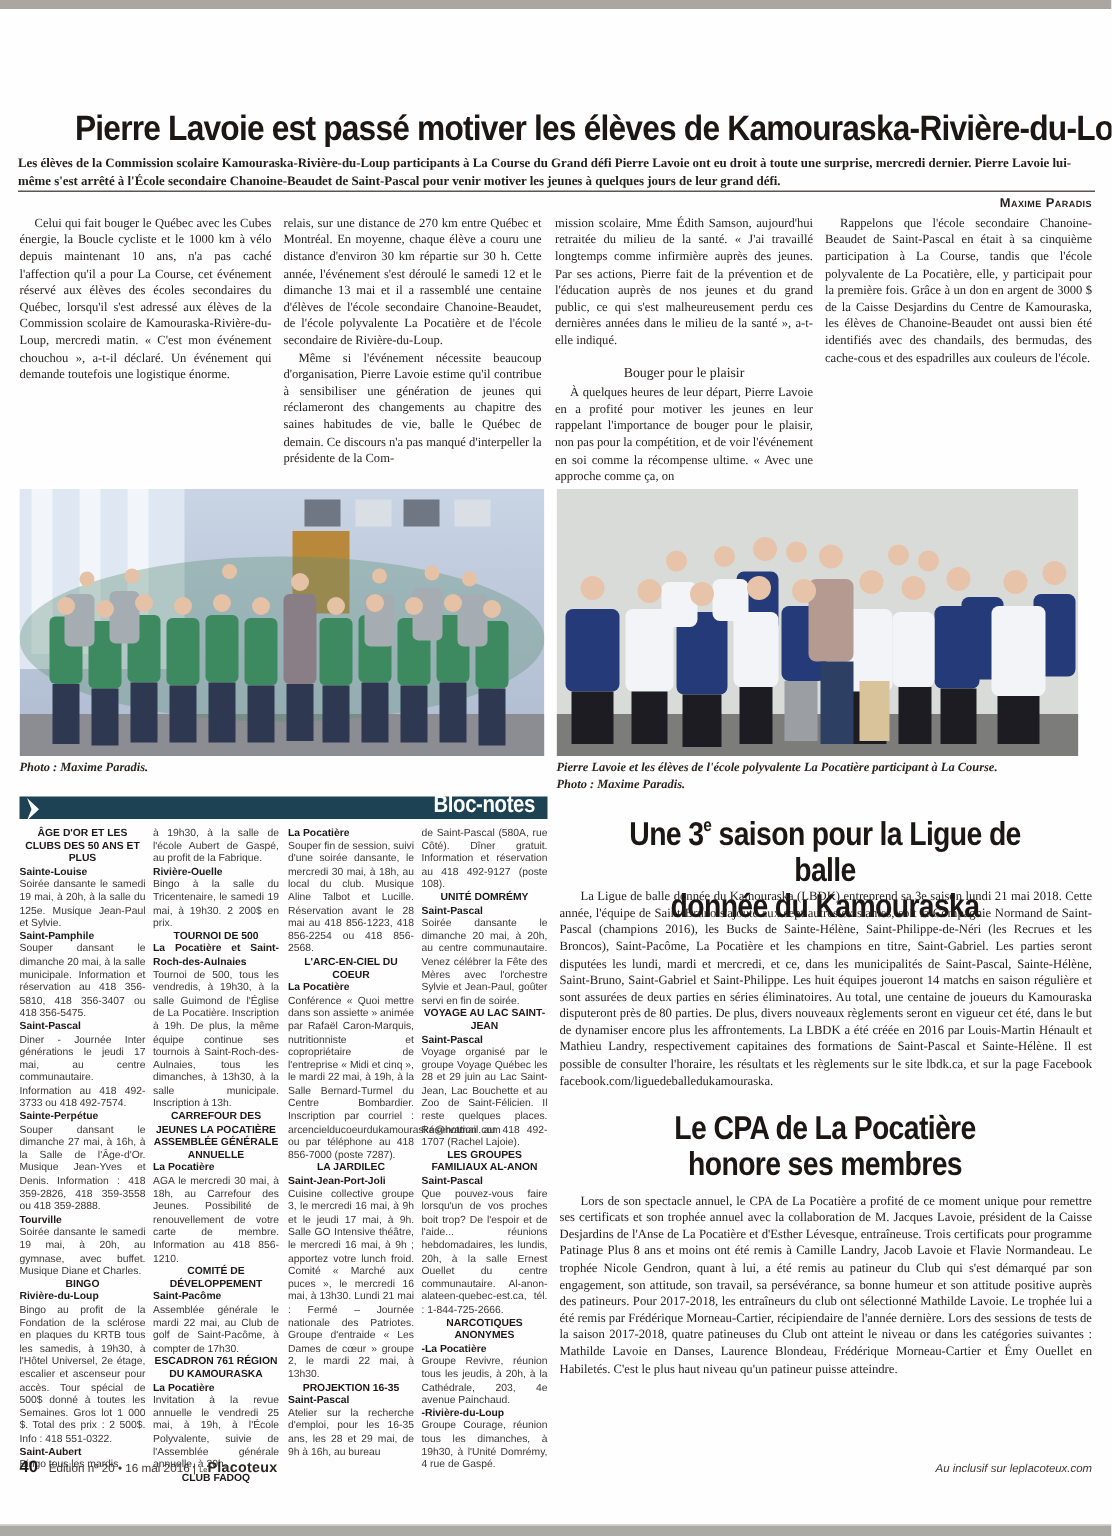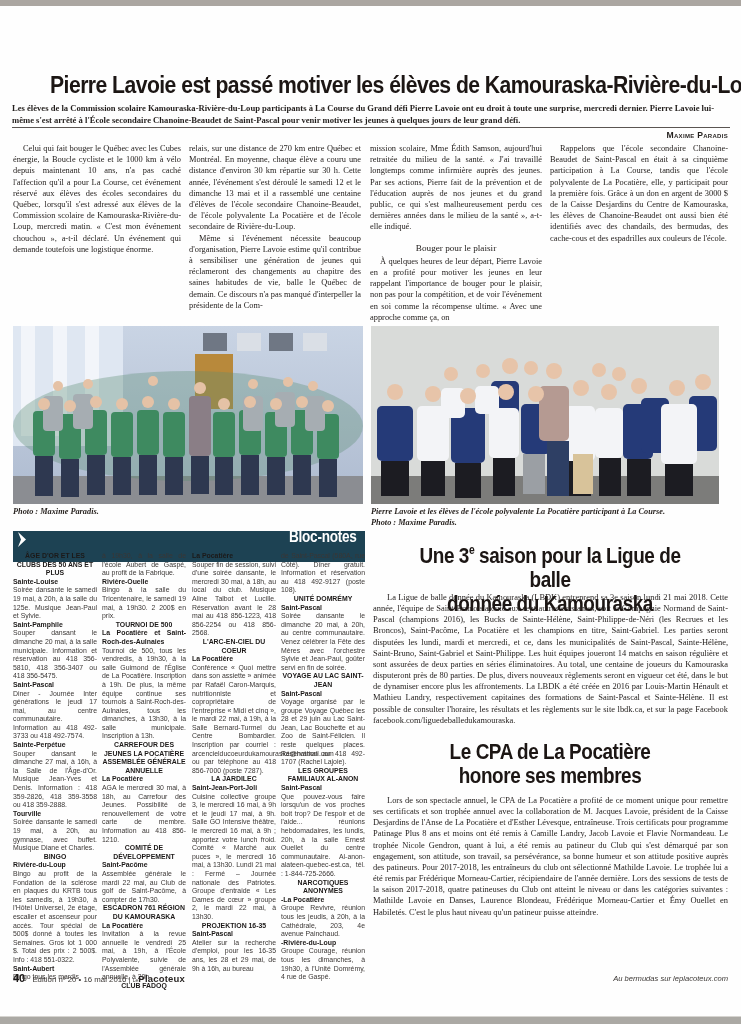--- a/index.html
+++ b/index.html
@@ -23,21 +23,21 @@
     text-align: justify; color: #262220; }
   .col p { text-indent: 10px; }
   .col p + p { margin-top: 0; }
   .sub-head { text-align: center; font-weight: normal; font-size: 9.2px; margin: 10px 0 2px; text-indent: 0 !important; }
 
   .photo { position: absolute; overflow: hidden; }
   .photo svg { display: block; width: 100%; height: 100%; }
   .caption { position: absolute; font-family: "Liberation Serif", serif; font-style: italic; font-weight: bold;
     font-size: 8.3px; line-height: 11px; color: #2a2522; white-space: nowrap; }
 
-  .bloc-header { position: absolute; left: 13px; top: 531px; width: 352px; height: 31px; background: #1d4253; }
+  .bloc-header { position: absolute; left: 13px; top: 531px; width: 352px; height: 15px; background: #1d4253; }
   .bloc-chevron { position: absolute; left: 4px; top: 1px; width: 10px; height: 15px; }
   .bloc-title { position: absolute; right: 8px; top: -3px; font-family: "Liberation Sans", sans-serif; font-weight: bold;
     font-size: 16px; color: #ffffff; letter-spacing: -0.3px; transform: scaleX(0.85); transform-origin: right center; }
 
   .bcol { position: absolute; top: 552px; width: 84px; font-family: "Liberation Sans", sans-serif; font-size: 6.9px;
     line-height: 8.6px; color: #3a3634; text-align: justify; }
   .bcol .sec { font-weight: bold; text-align: center; color: #1c1918; font-size: 6.9px; text-transform: uppercase; }
   .bcol .loc { font-weight: bold; color: #1c1918; }
   .bcol .txt { margin-bottom: 0; }
 
@@ -315,16 +315,16 @@
 </div>
 <div class="wide" style="left:373px; top:795px; width:355px;">
   <p>Lors de son spectacle annuel, le CPA de La Pocatière a profité de ce moment unique pour remettre ses certificats et son trophée annuel avec la collaboration de M. Jacques Lavoie, président de la Caisse Desjardins de l'Anse de La Pocatière et d'Esther Lévesque, entraîneuse. Trois certificats pour programme Patinage Plus 8 ans et moins ont été remis à Camille Landry, Jacob Lavoie et Flavie Normandeau. Le trophée Nicole Gendron, quant à lui, a été remis au patineur du Club qui s'est démarqué par son engagement, son attitude, son travail, sa persévérance, sa bonne humeur et son attitude positive auprès des patineurs. Pour 2017-2018, les entraîneurs du club ont sélectionné Mathilde Lavoie. Le trophée lui a été remis par Frédérique Morneau-Cartier, récipiendaire de l'année dernière. Lors des sessions de tests de la saison 2017-2018, quatre patineuses du Club ont atteint le niveau or dans les catégories suivantes : Mathilde Lavoie en Danses, Laurence Blondeau, Frédérique Morneau-Cartier et Émy Ouellet en Habiletés. C'est le plus haut niveau qu'un patineur puisse atteindre.</p>
 </div>
 
 <div class="footer-left">
   <span class="page">40</span>
   <span>Édition nº 20 • 16 mai 2016 |</span>
   <span style="font-size:5px;">Le</span><span class="logo">Placoteux</span>
 </div>
-<div class="footer-right">Au bermudas sur leplacoteux.com</div>
+<div class="footer-right">Au inclusif sur leplacoteux.com</div>
 
 <div class="bottombar-line"></div>
 <div class="bottombar"></div>
 
 </body></html>

